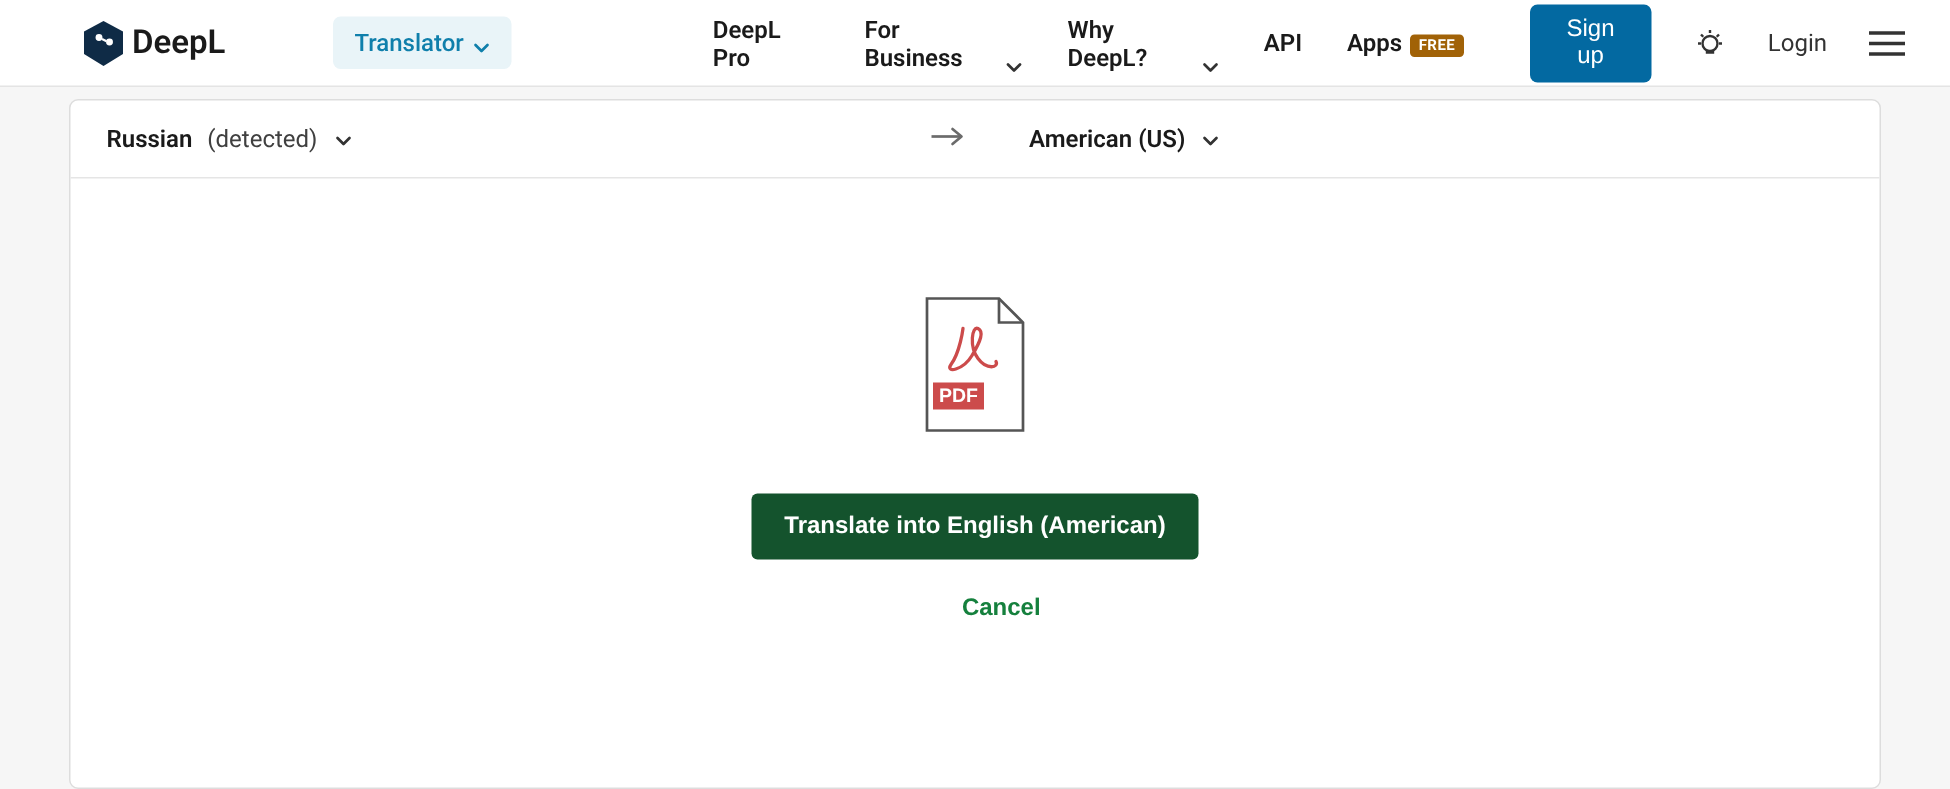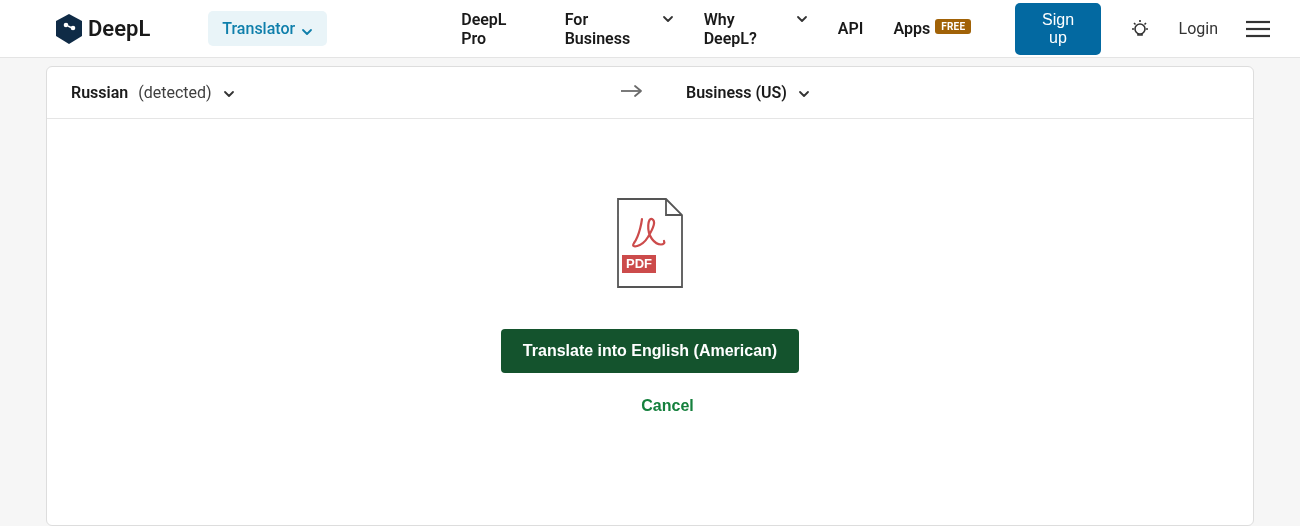--- a/index.html
+++ b/index.html
@@ -22,21 +22,21 @@
       align-items: center;
       gap: 6px;
     }
     .logo-icon svg { display: block; }
     .logo-text {
       font-size: 22px;
       font-weight: 600;
       color: #1a1a1a;
     }
     .translator-btn {
-      margin-left: 14px;
+      margin-left: 28px;
       background: #e9f4f8;
       color: #0f7fab;
       font-size: 16px;
       font-weight: 500;
       padding: 8px 14px;
       border-radius: 5px;
       display: flex;
       align-items: center;
       gap: 6px;
       cursor: pointer;
@@ -46,21 +46,21 @@
       display: flex;
       align-items: center;
       gap: 30px;
       margin-left: 90px;
     }
     .nav-item {
       font-size: 16px;
       font-weight: 600;
       color: #1a1a1a;
       display: flex;
-      align-items: flex-start;
+      align-items: flex-end;
       gap: 5px;
       cursor: pointer;
     }
     .nav-item .chev { width: 12px; height: 12px; }
     .apps-badge {
       background: #a16207;
       color: #fff;
       font-size: 10px;
       font-weight: 700;
       padding: 2px 6px;
@@ -264,21 +264,21 @@
       </div>
 
       <div class="lang-arrow">
         <svg width="24" height="18" viewBox="0 0 24 18">
           <line x1="1" y1="9" x2="20" y2="9" stroke="#6b6b6b" stroke-width="1.8"></line>
           <path d="M15 4 L21 9 L15 14" stroke="#6b6b6b" stroke-width="1.8" fill="none" stroke-linecap="round" stroke-linejoin="round"></path>
         </svg>
       </div>
 
       <div class="lang-right">
-        <span class="lang-name">Business (US)</span>
+        <span class="lang-name">American (US)</span>
         <span class="lang-chev">
           <svg width="14" height="14" viewBox="0 0 14 14">
               <path d="M3 5 L7 9 L11 5" stroke="#333" stroke-width="1.8" fill="none" stroke-linecap="round" stroke-linejoin="round"></path>
             </svg>
         </span>
       </div>
     </div>
 
     <div class="doc-area">
       <div class="pdf-icon">

